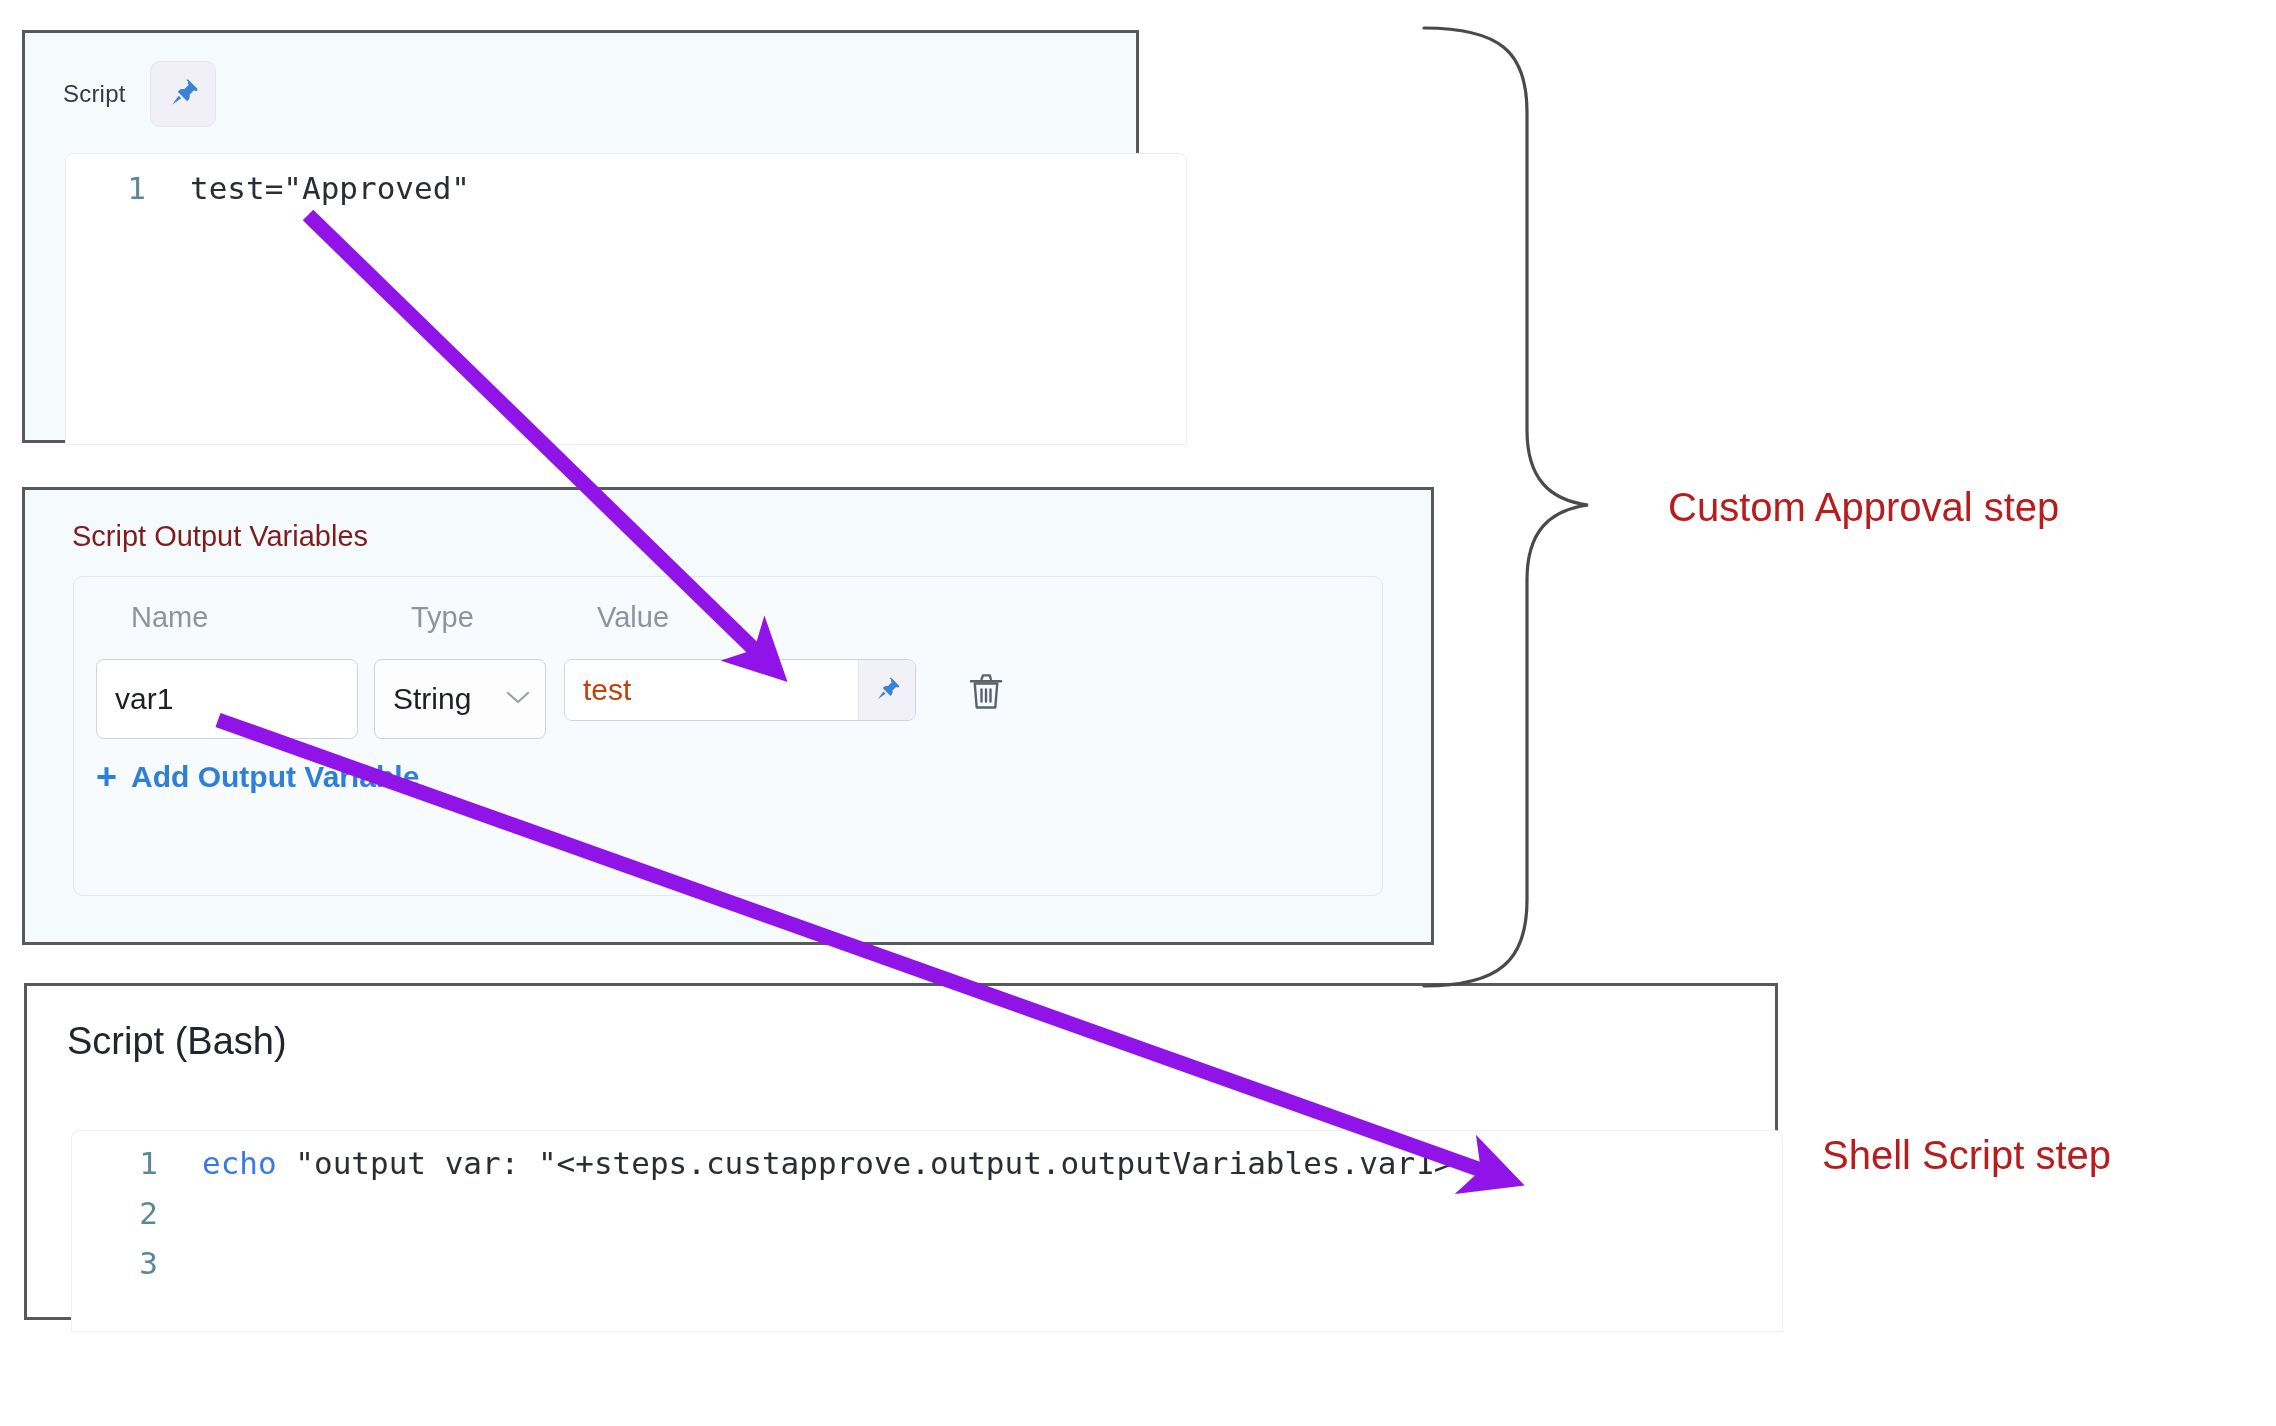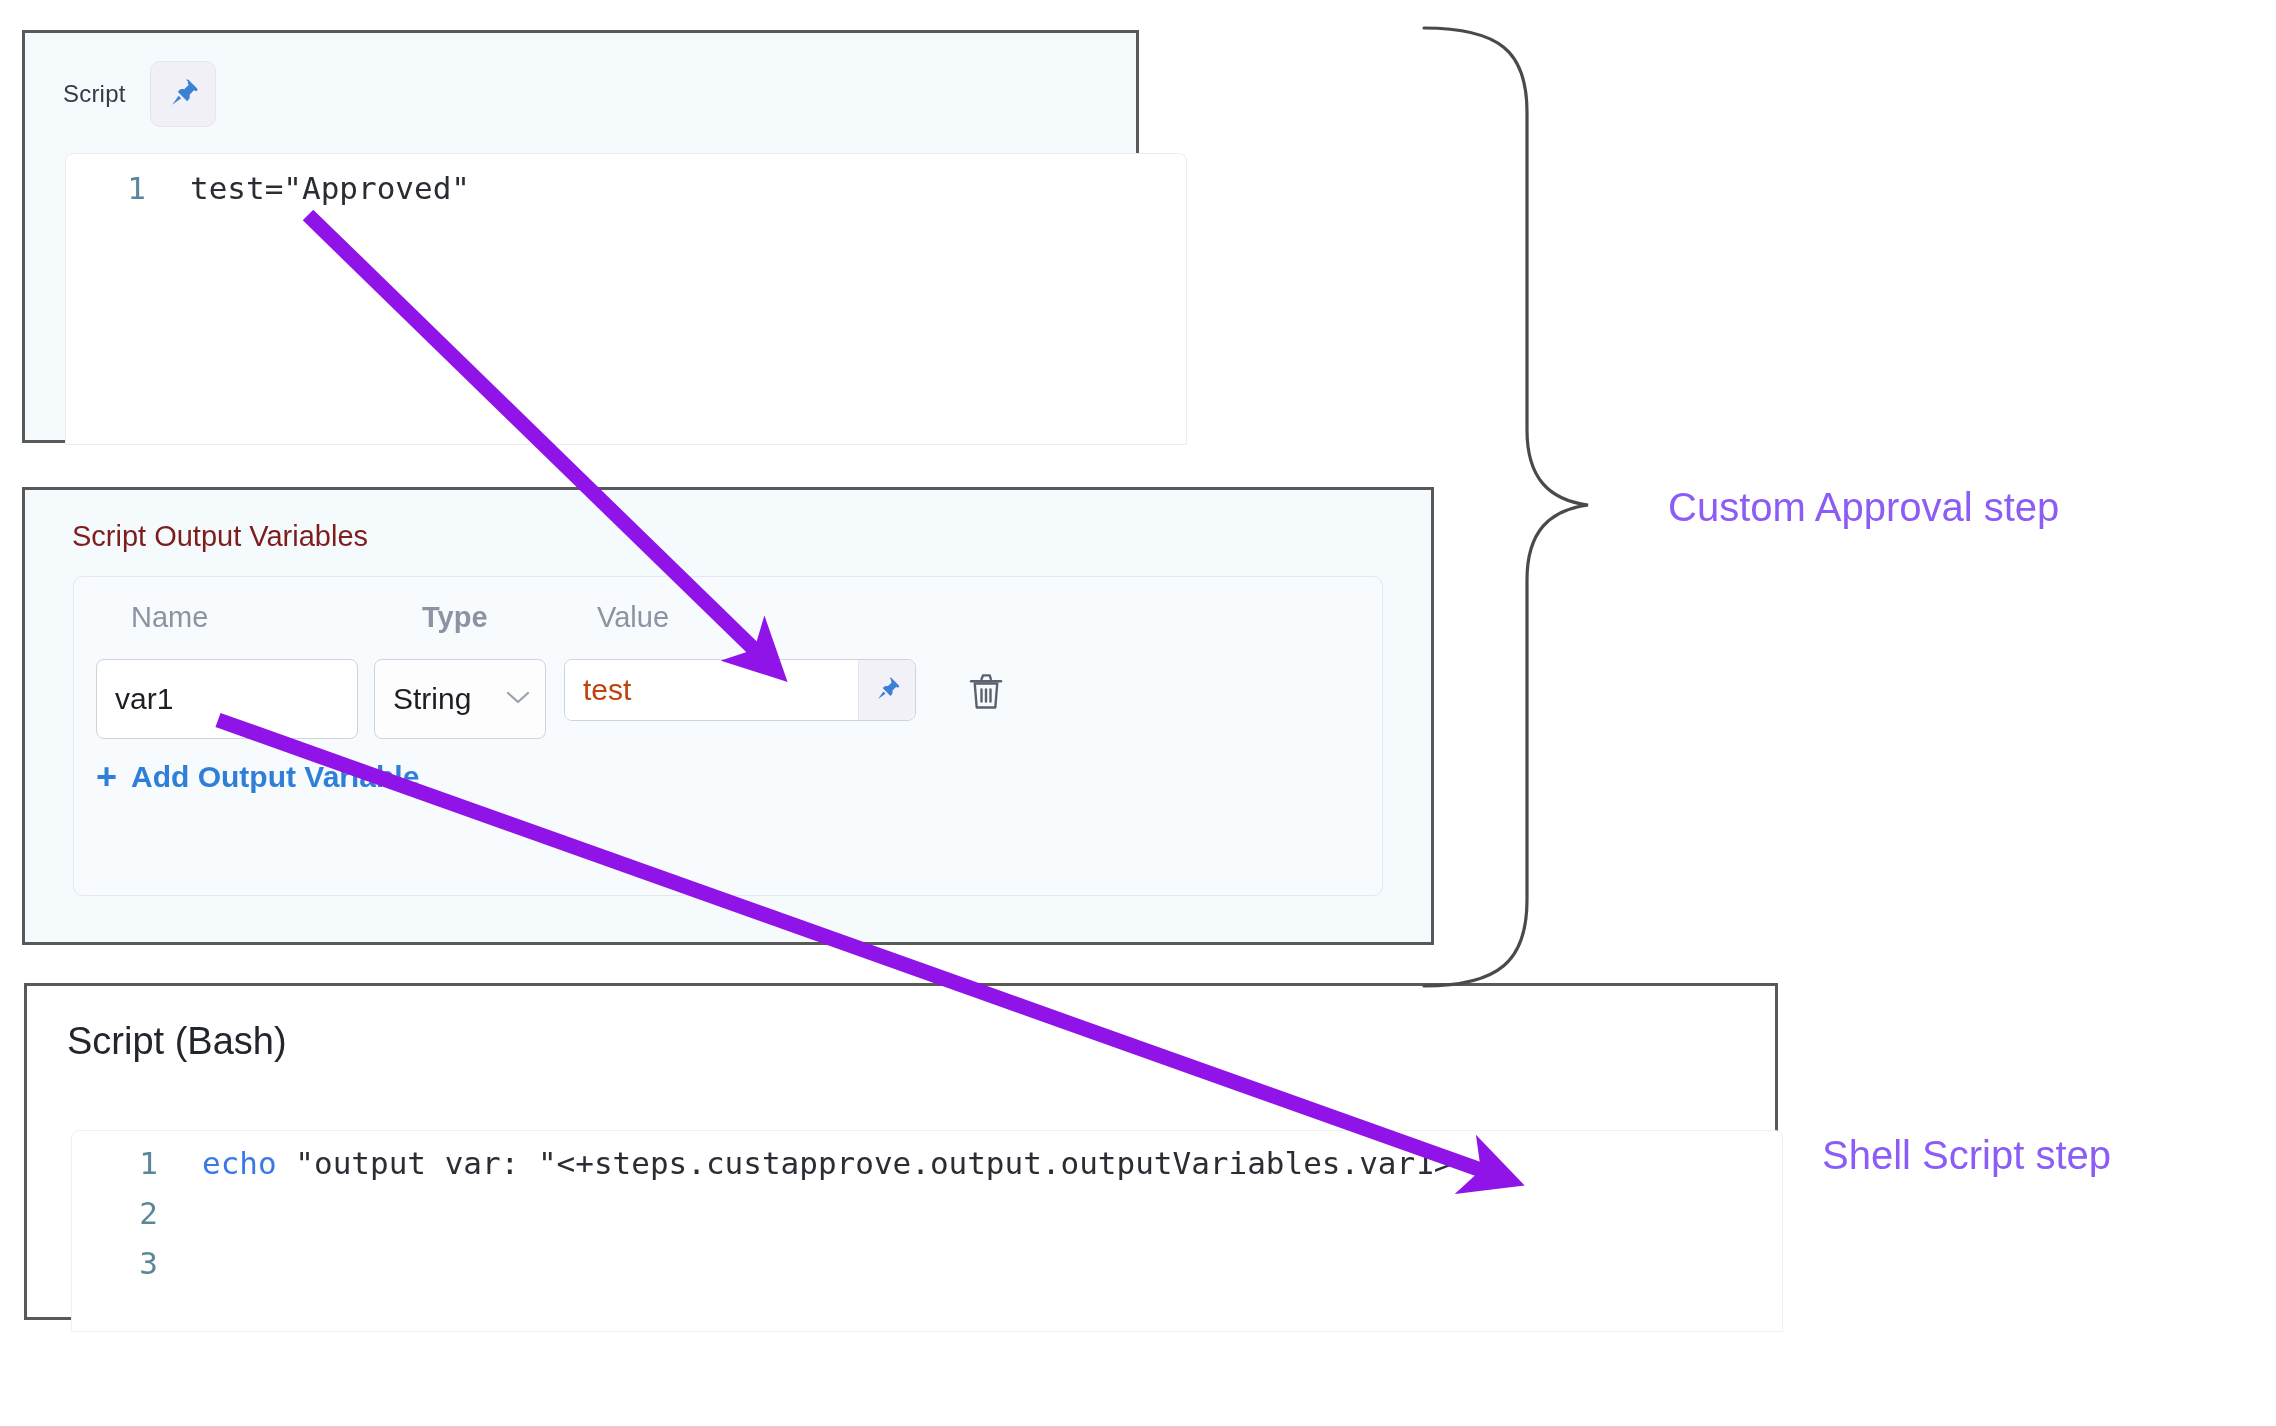--- a/index.html
+++ b/index.html
@@ -119,21 +119,21 @@
     right: 0;
     height: 40px;
   }
   .col-head {
     position: absolute;
     font-size: 29px;
     color: #8d93a3;
     margin-left: 35px;
   }
   .ch-name  { left: 0px; }
-  .ch-type  { left: 291px; font-weight: bold; }
+  .ch-type  { left: 280px; }
   .ch-value { left: 466px; }
 
   .row-fields {
     position: absolute;
     top: 82px;
     left: 22px;
   }
   .field-box {
     position: absolute;
     box-sizing: border-box;
@@ -240,21 +240,21 @@
     border: 1px solid #eceff6;
     border-radius: 8px 8px 0 0;
   }
   #bash-code .code-line { margin-top: 14px; }
   #bash-code .ln { width: 86px; }
 
   
   .annotation {
     position: absolute;
     font-size: 40px;
-    color: #8b5cf6;
+    color: #b91c1c;
     white-space: nowrap;
   }
   #anno-custom { left: 1668px; top: 485px; }
   #anno-shell  { left: 1822px; top: 1133px; }
 
   svg.overlay {
     position: absolute;
     left: 0;
     top: 0;
     width: 2276px;

